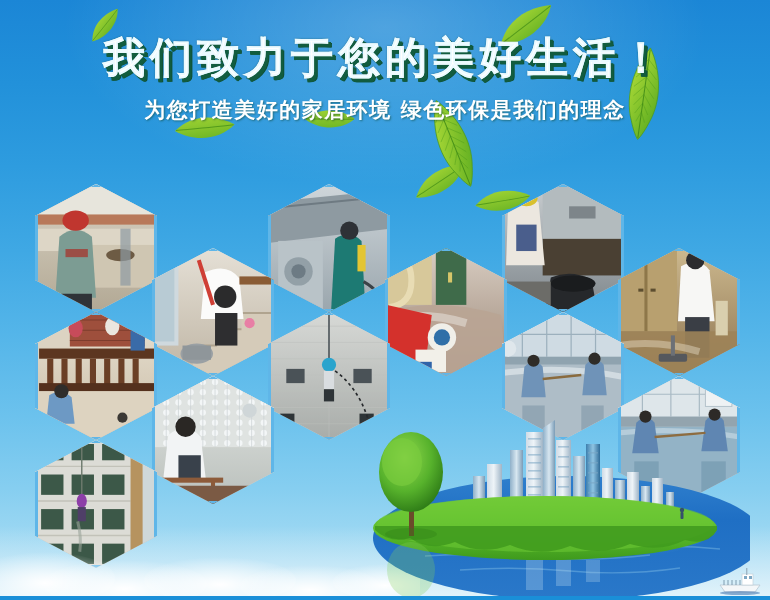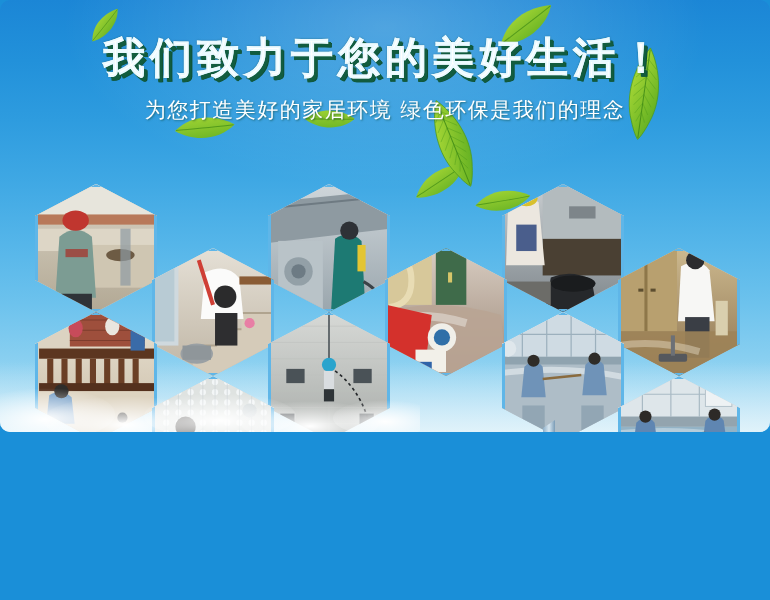--- a/index.html
+++ b/index.html
@@ -4,34 +4,33 @@
 <title>Cleaning Service Banner</title>
 <style>
   * { margin:0; padding:0; box-sizing:border-box; }
   html,body { width:770px; height:600px; overflow:hidden; }
   body {
     font-family:"DejaVu Sans","Liberation Sans",sans-serif;
     background:#1a8fd8;
   }
   #stage {
     position:relative;
-    width:770px; height:432px;
+    width:770px; height:596px;
     overflow:hidden;
     background:
       linear-gradient(180deg,
         #1b86d6 0%,
         #2291da 14%,
         #2e9cdf 28%,
         #3fa8e4 42%,
         #54b5e9 56%,
         #6cc2ed 70%,
         #86cef0 82%,
         #a2daf3 92%,
         #bde4f6 100%);
-    border-radius: 10px;
   }
   
   #skyglow {
     position:absolute; left:0; top:0; width:770px; height:340px;
     background:radial-gradient(ellipse 460px 230px at 50% 8%, rgba(255,255,255,.22), rgba(255,255,255,0) 70%);
     pointer-events:none;
   }
 
   
   .headline-wrap {
@@ -55,21 +54,21 @@
   }
   .subhead-wrap {
     position:absolute; left:0; top:96px; width:770px; text-align:center;
     z-index:20;
   }
   .subhead {
     display:inline-block;
     font-size:21px;
     color:#ffffff;
     letter-spacing:1.5px;
-    font-weight:400;
+    font-weight:700;
     text-shadow:1px 1px 2px rgba(12,70,50,.55);
     white-space:nowrap;
   }
 
   
   .leaf { position:absolute; z-index:18; pointer-events:none; }
 
   
   .hexwrap {
     position:absolute;

